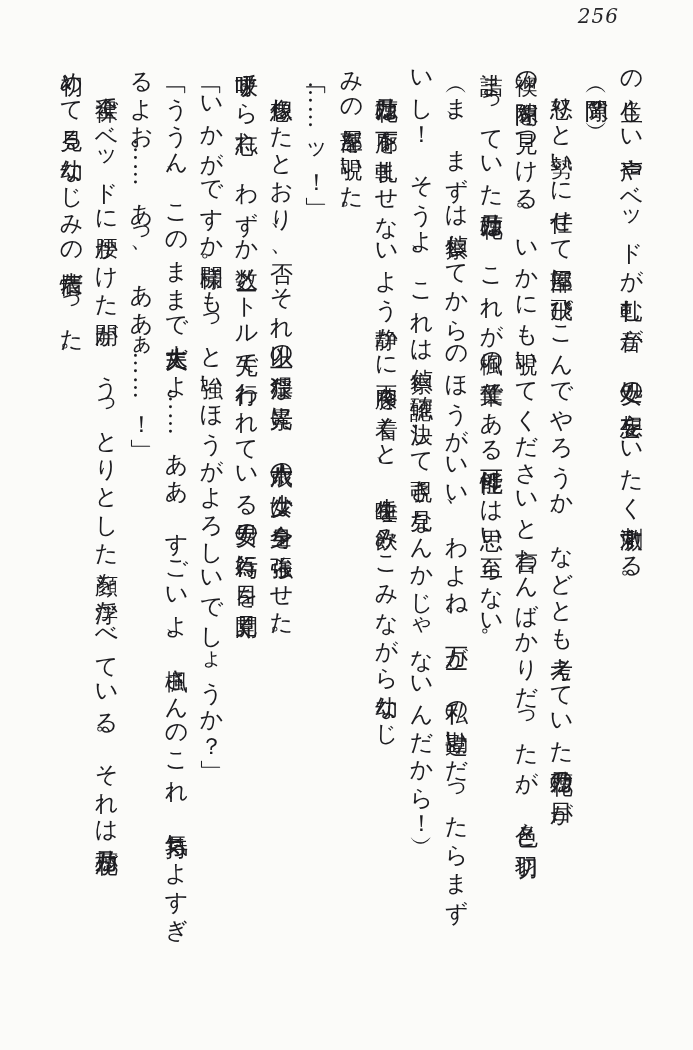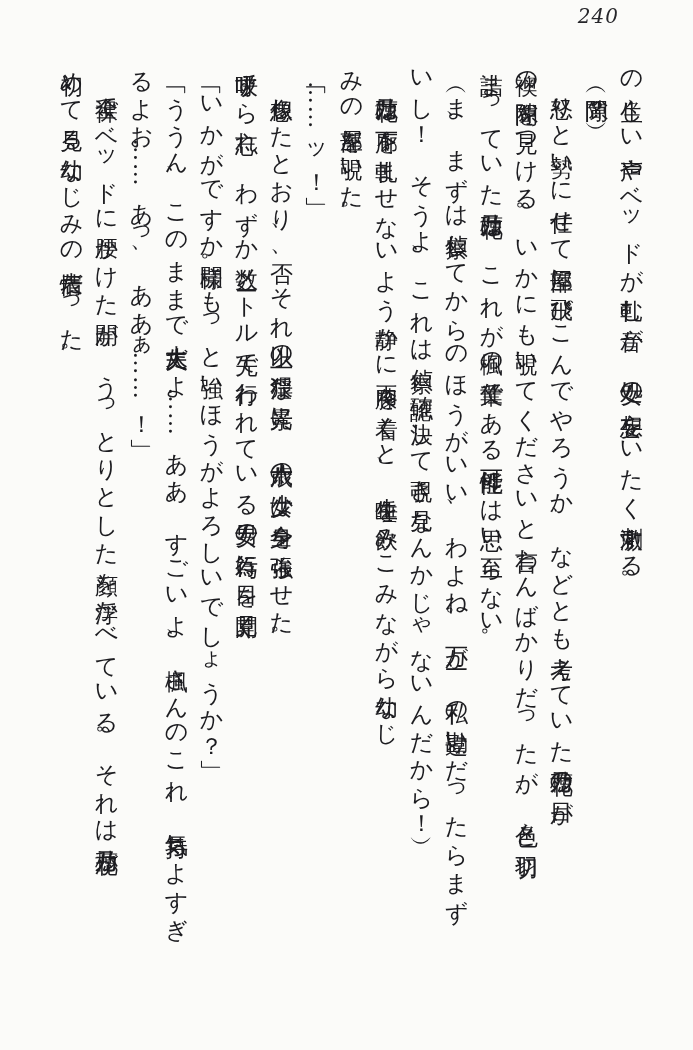--- a/index.html
+++ b/index.html
@@ -38,21 +38,21 @@
   .text-column {
     line-height: 35px;
     white-space: pre;
   }
 </style>
 </head>
 <body>
 
 <div class="book-page">
 
-  <div class="page-number">240</div>
+  <div class="page-number">256</div>
 
   <div class="text-block">
     <div class="text-column">の生々しい声やベッドが軋む音が、処女の妄想をいたく刺激する。</div>
     <div class="text-column">　（隙間？）</div>
     <div class="text-column">　怒りと勢いに任せて部屋に飛びこんでやろうか、などとも考えていた穂乃花の目が、</div>
     <div class="text-column">襖の隙間を見つける。いかにも覗いてくださいと言わんばかりだったが、色々と切羽</div>
     <div class="text-column">詰まっていた穂乃花は、これが楓の仕業である可能性には思い至らない。</div>
     <div class="text-column">　（ま、まずは偵察してからのほうがいい、わよね。万が一、私の勘違いだったらまず</div>
     <div class="text-column">いし！　そうよ、これは偵察、確認、決して覗き見なんかじゃないんだから！）</div>
     <div class="text-column">　穂乃花は廊下を軋ませないよう静かに両膝を着くと、生唾を飲みこみながら幼なじ</div>

